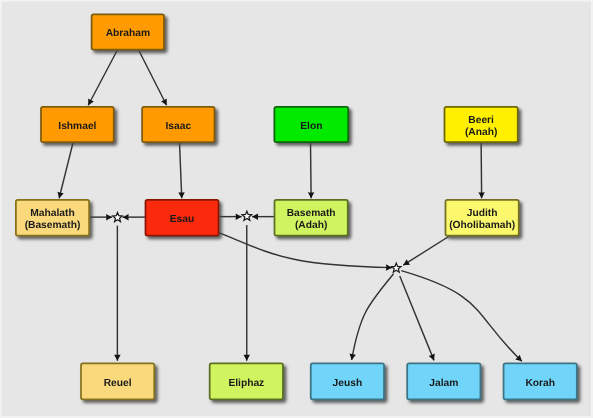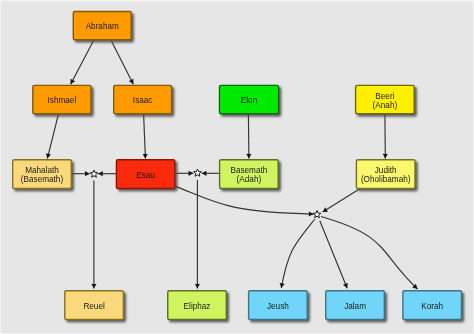--- a/index.html
+++ b/index.html
@@ -1,19 +1,19 @@
 <!DOCTYPE html>
 <html><head>
 <meta charset="utf-8">
 <title>Family Tree</title>
 <style>
   html,body{margin:0;padding:0;}
   body{width:474px;height:334px;overflow:hidden;background:#ffffff;
        font-family:"Liberation Sans","DejaVu Sans",sans-serif;}
-  #canvas{position:absolute;left:0;top:0;width:474px;height:334px;background:#e6e6e6;}
+  #canvas{position:absolute;left:0;top:0;width:474px;height:334px;background:#e6e6e6;font-weight:bold;}
   #frame{position:absolute;left:0;top:0;width:474px;height:334px;pointer-events:none;
          box-shadow:inset 0 0 0 1.2px rgba(255,255,255,0.55);}
   svg{display:block;}
   .nodelabel{font-family:"Liberation Sans","DejaVu Sans",sans-serif;font-size:8.2px;
              text-anchor:middle;fill:#1a1a1a;}
 </style>
 </head>
 <body>
 
 <div id="canvas">

